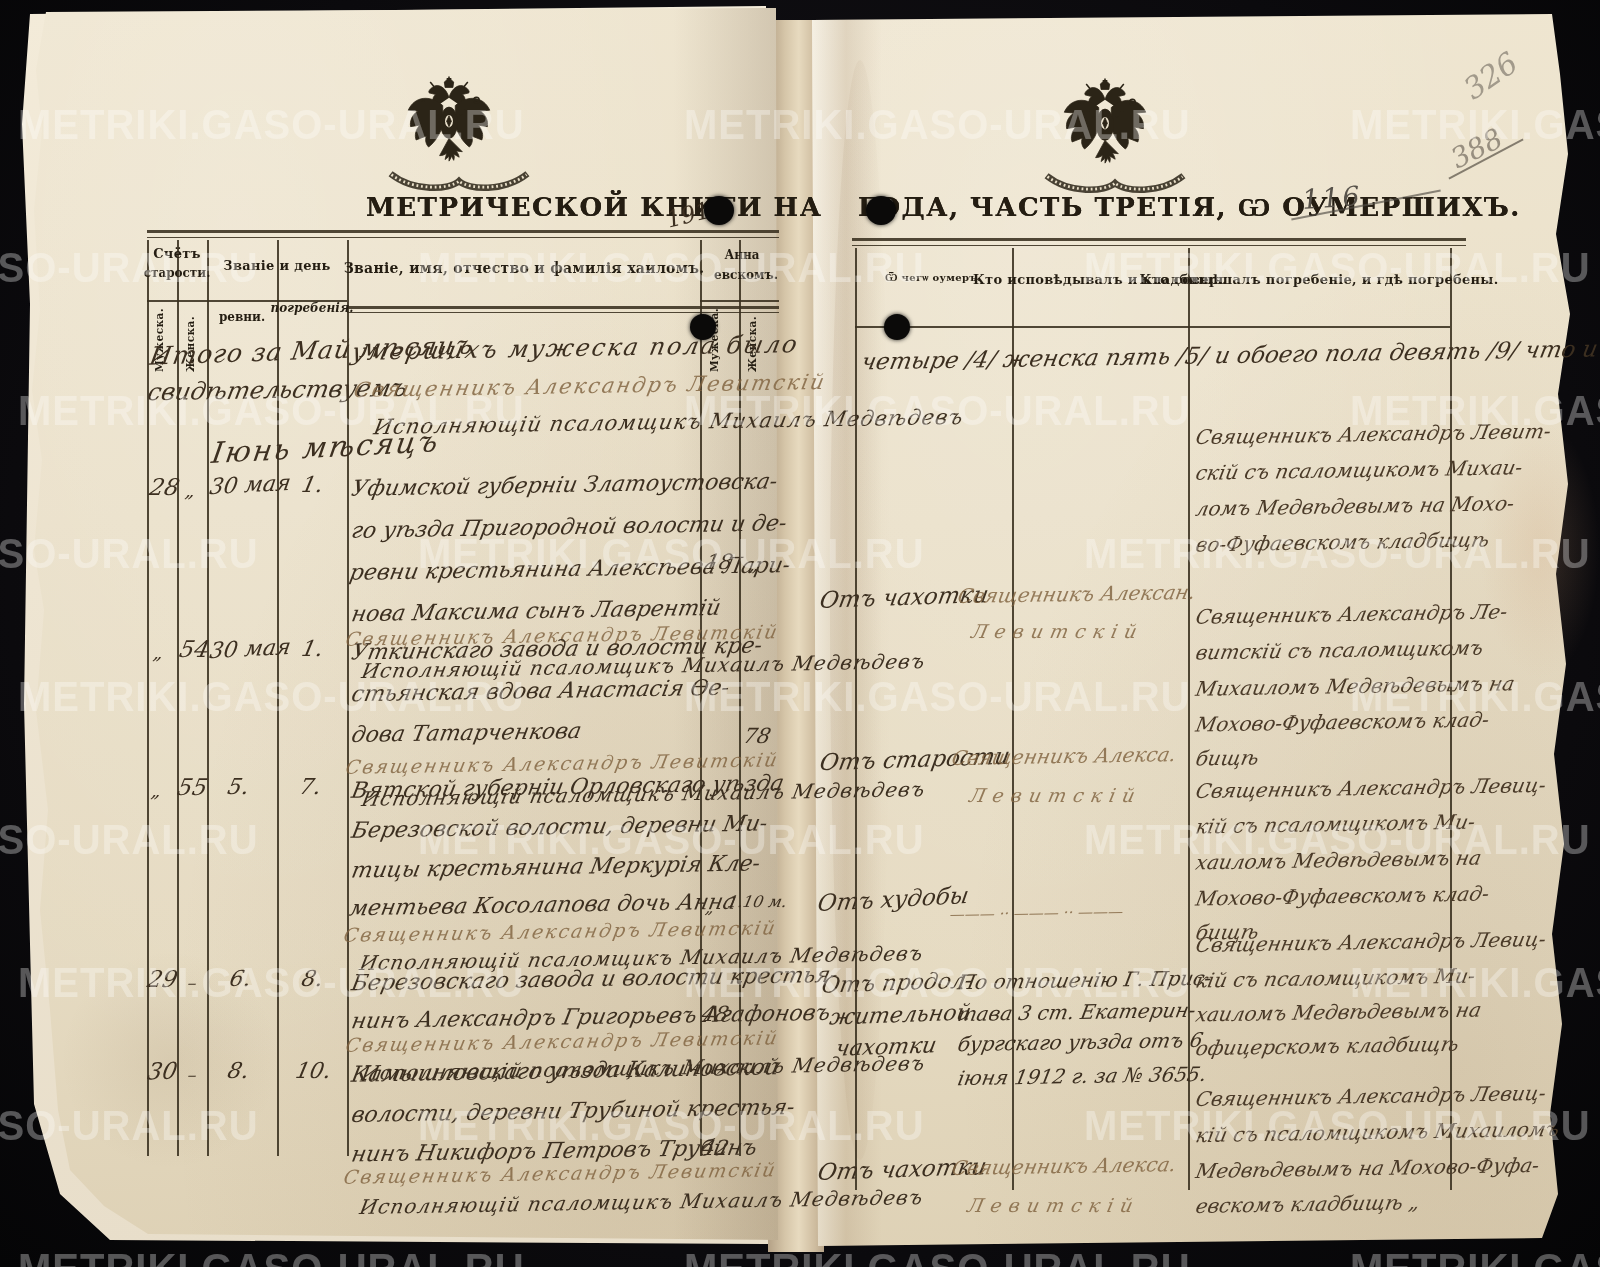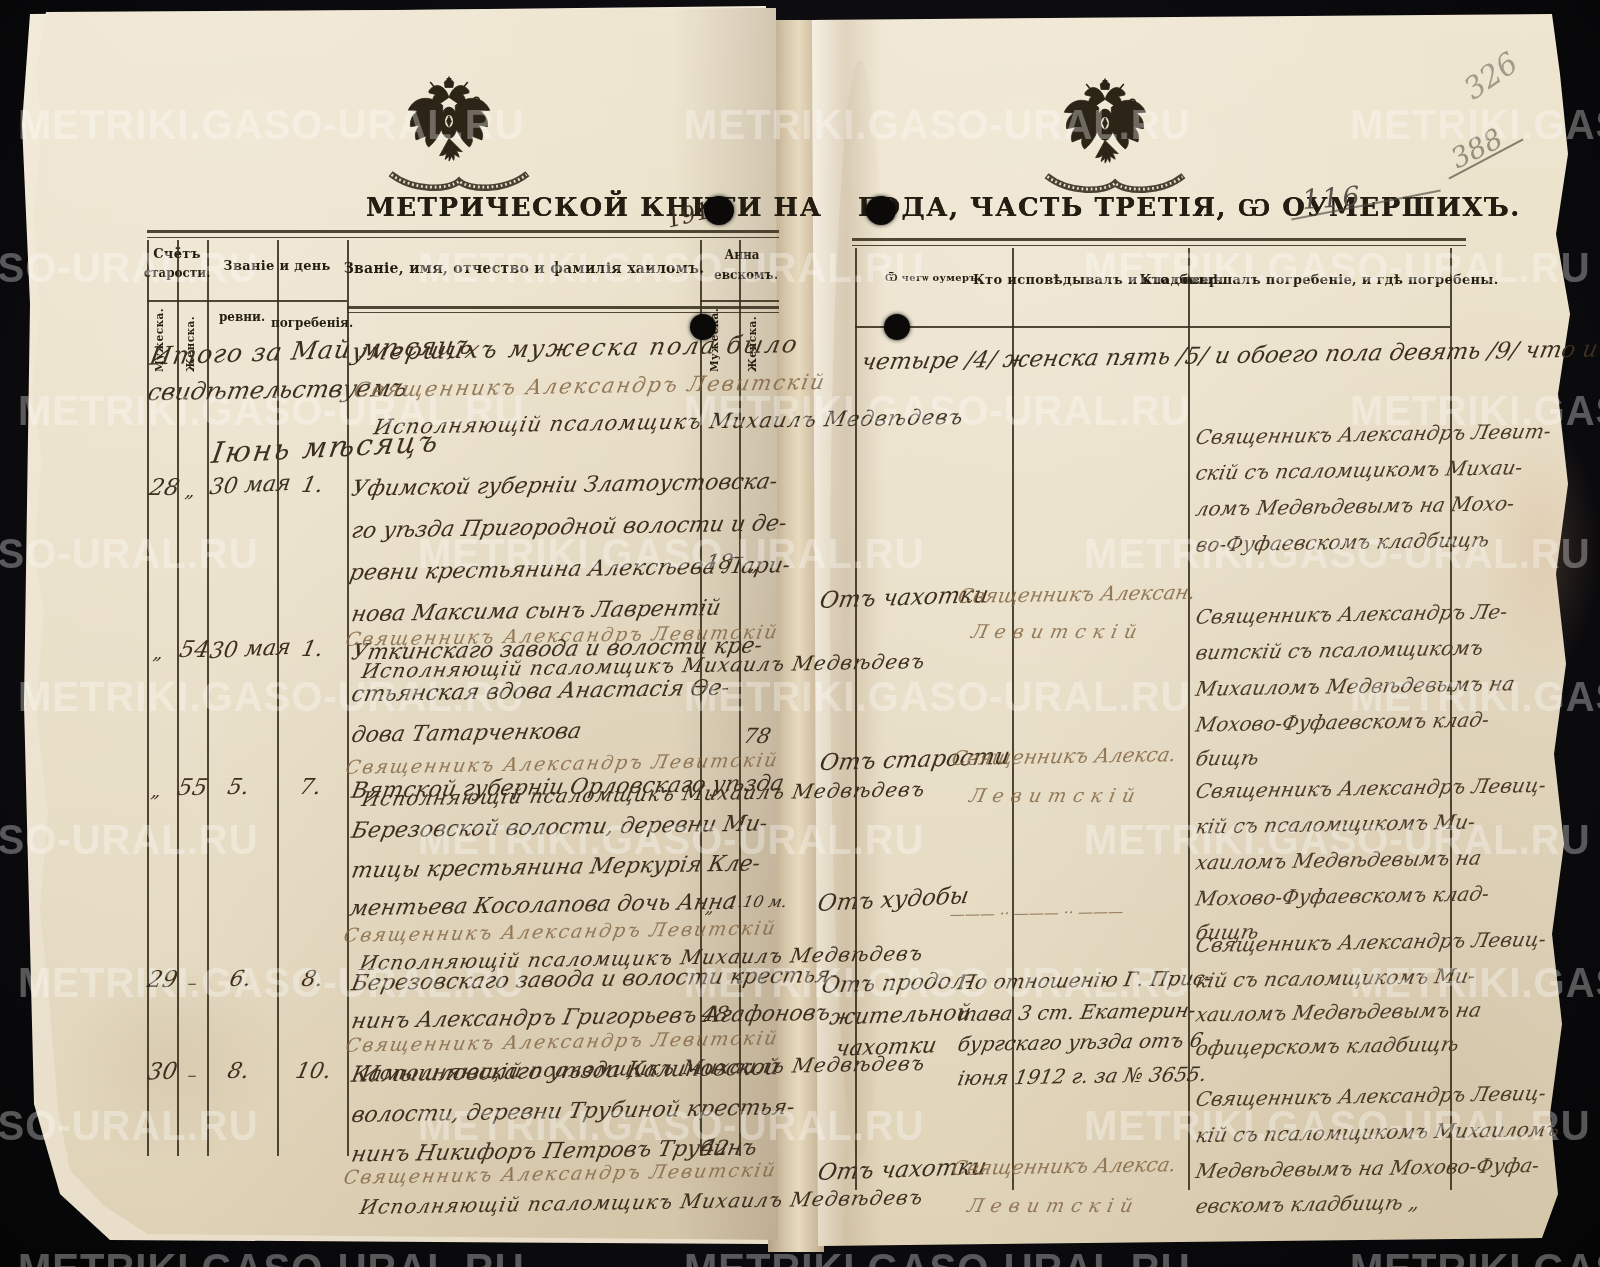--- a/index.html
+++ b/index.html
@@ -132,21 +132,21 @@
   <div class="ln" style="left:1188px;top:248px;width:1.5px;height:942px;"></div>
   <div class="ln" style="left:1450px;top:248px;width:1.5px;height:942px;"></div>
 
   <div class="print hcell center" style="left:177px;top:246px;">Счётъ</div>
   <div class="print hsub center" style="left:177px;top:266px;">старости.</div>
   <div class="print hcell center" style="left:277px;top:258px;">Званіе и день</div>
   <div class="print hcell center" style="left:524px;top:260px;font-size:14px;">Званіе, имя, отчество и фамилія хаиломъ.</div>
   <div class="print hsub center" style="left:742px;top:248px;">Анна</div>
   <div class="print hsub center" style="left:746px;top:268px;">евскомъ.</div>
   <div class="print hsub center" style="left:242px;top:310px;">ревни.</div>
-  <div class="print hsub center" style="left:312px;top:316px;">погребенія.</div>
+  <div class="print hsub center" style="left:312px;top:301px;font-style:italic;">погребенія.</div>
   <div class="vlab" style="left:153px;top:300px;height:72px;">Мужеска.</div>
   <div class="vlab" style="left:184px;top:300px;height:72px;">Женска.</div>
   <div class="vlab" style="left:708px;top:300px;height:72px;">Мужеска.</div>
   <div class="vlab" style="left:746px;top:300px;height:72px;">Женска.</div>
 
   <div class="print hcell center" style="left:933px;top:272px;font-size:10px;">Ѿ чегѡ оумеръ.</div>
   <div class="print hcell center" style="left:1100px;top:272px;">Кто исповѣдывалъ и кладбищѣ.</div>
   <div class="print hcell center" style="left:1319px;top:272px;">Кто совершалъ погребеніе, и гдѣ погребены.</div>
 
   <div id="hw-layer">

